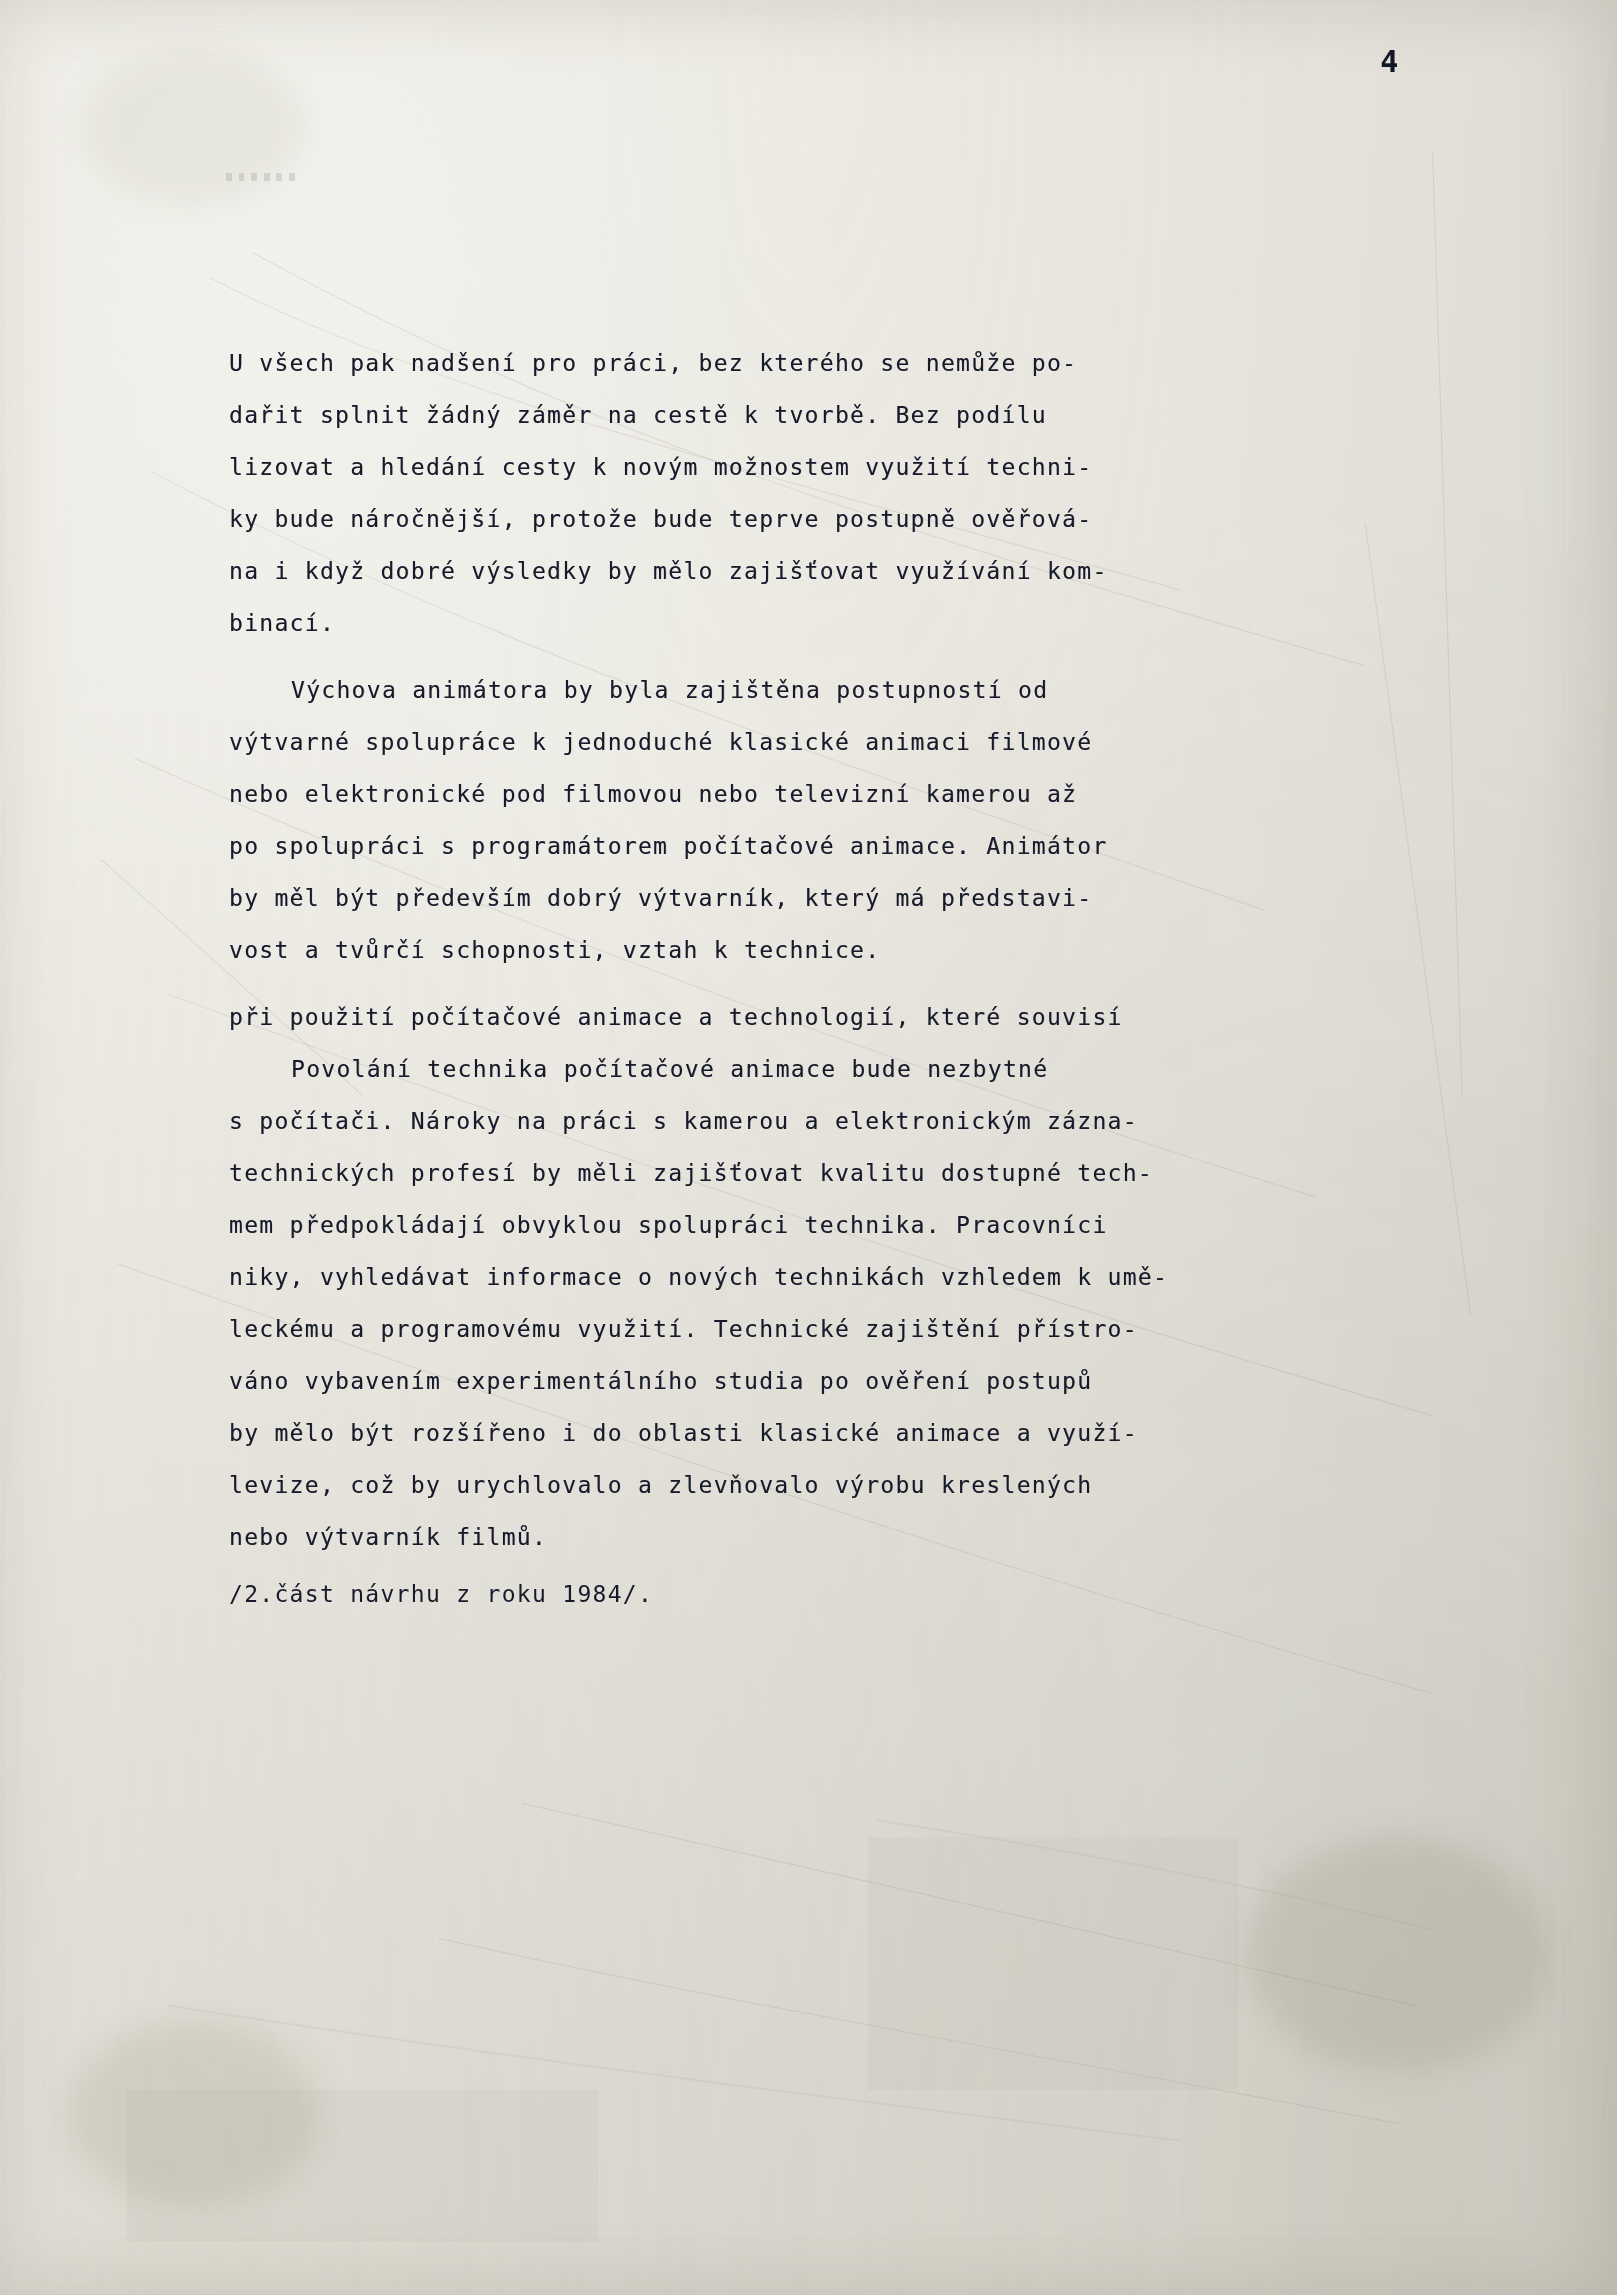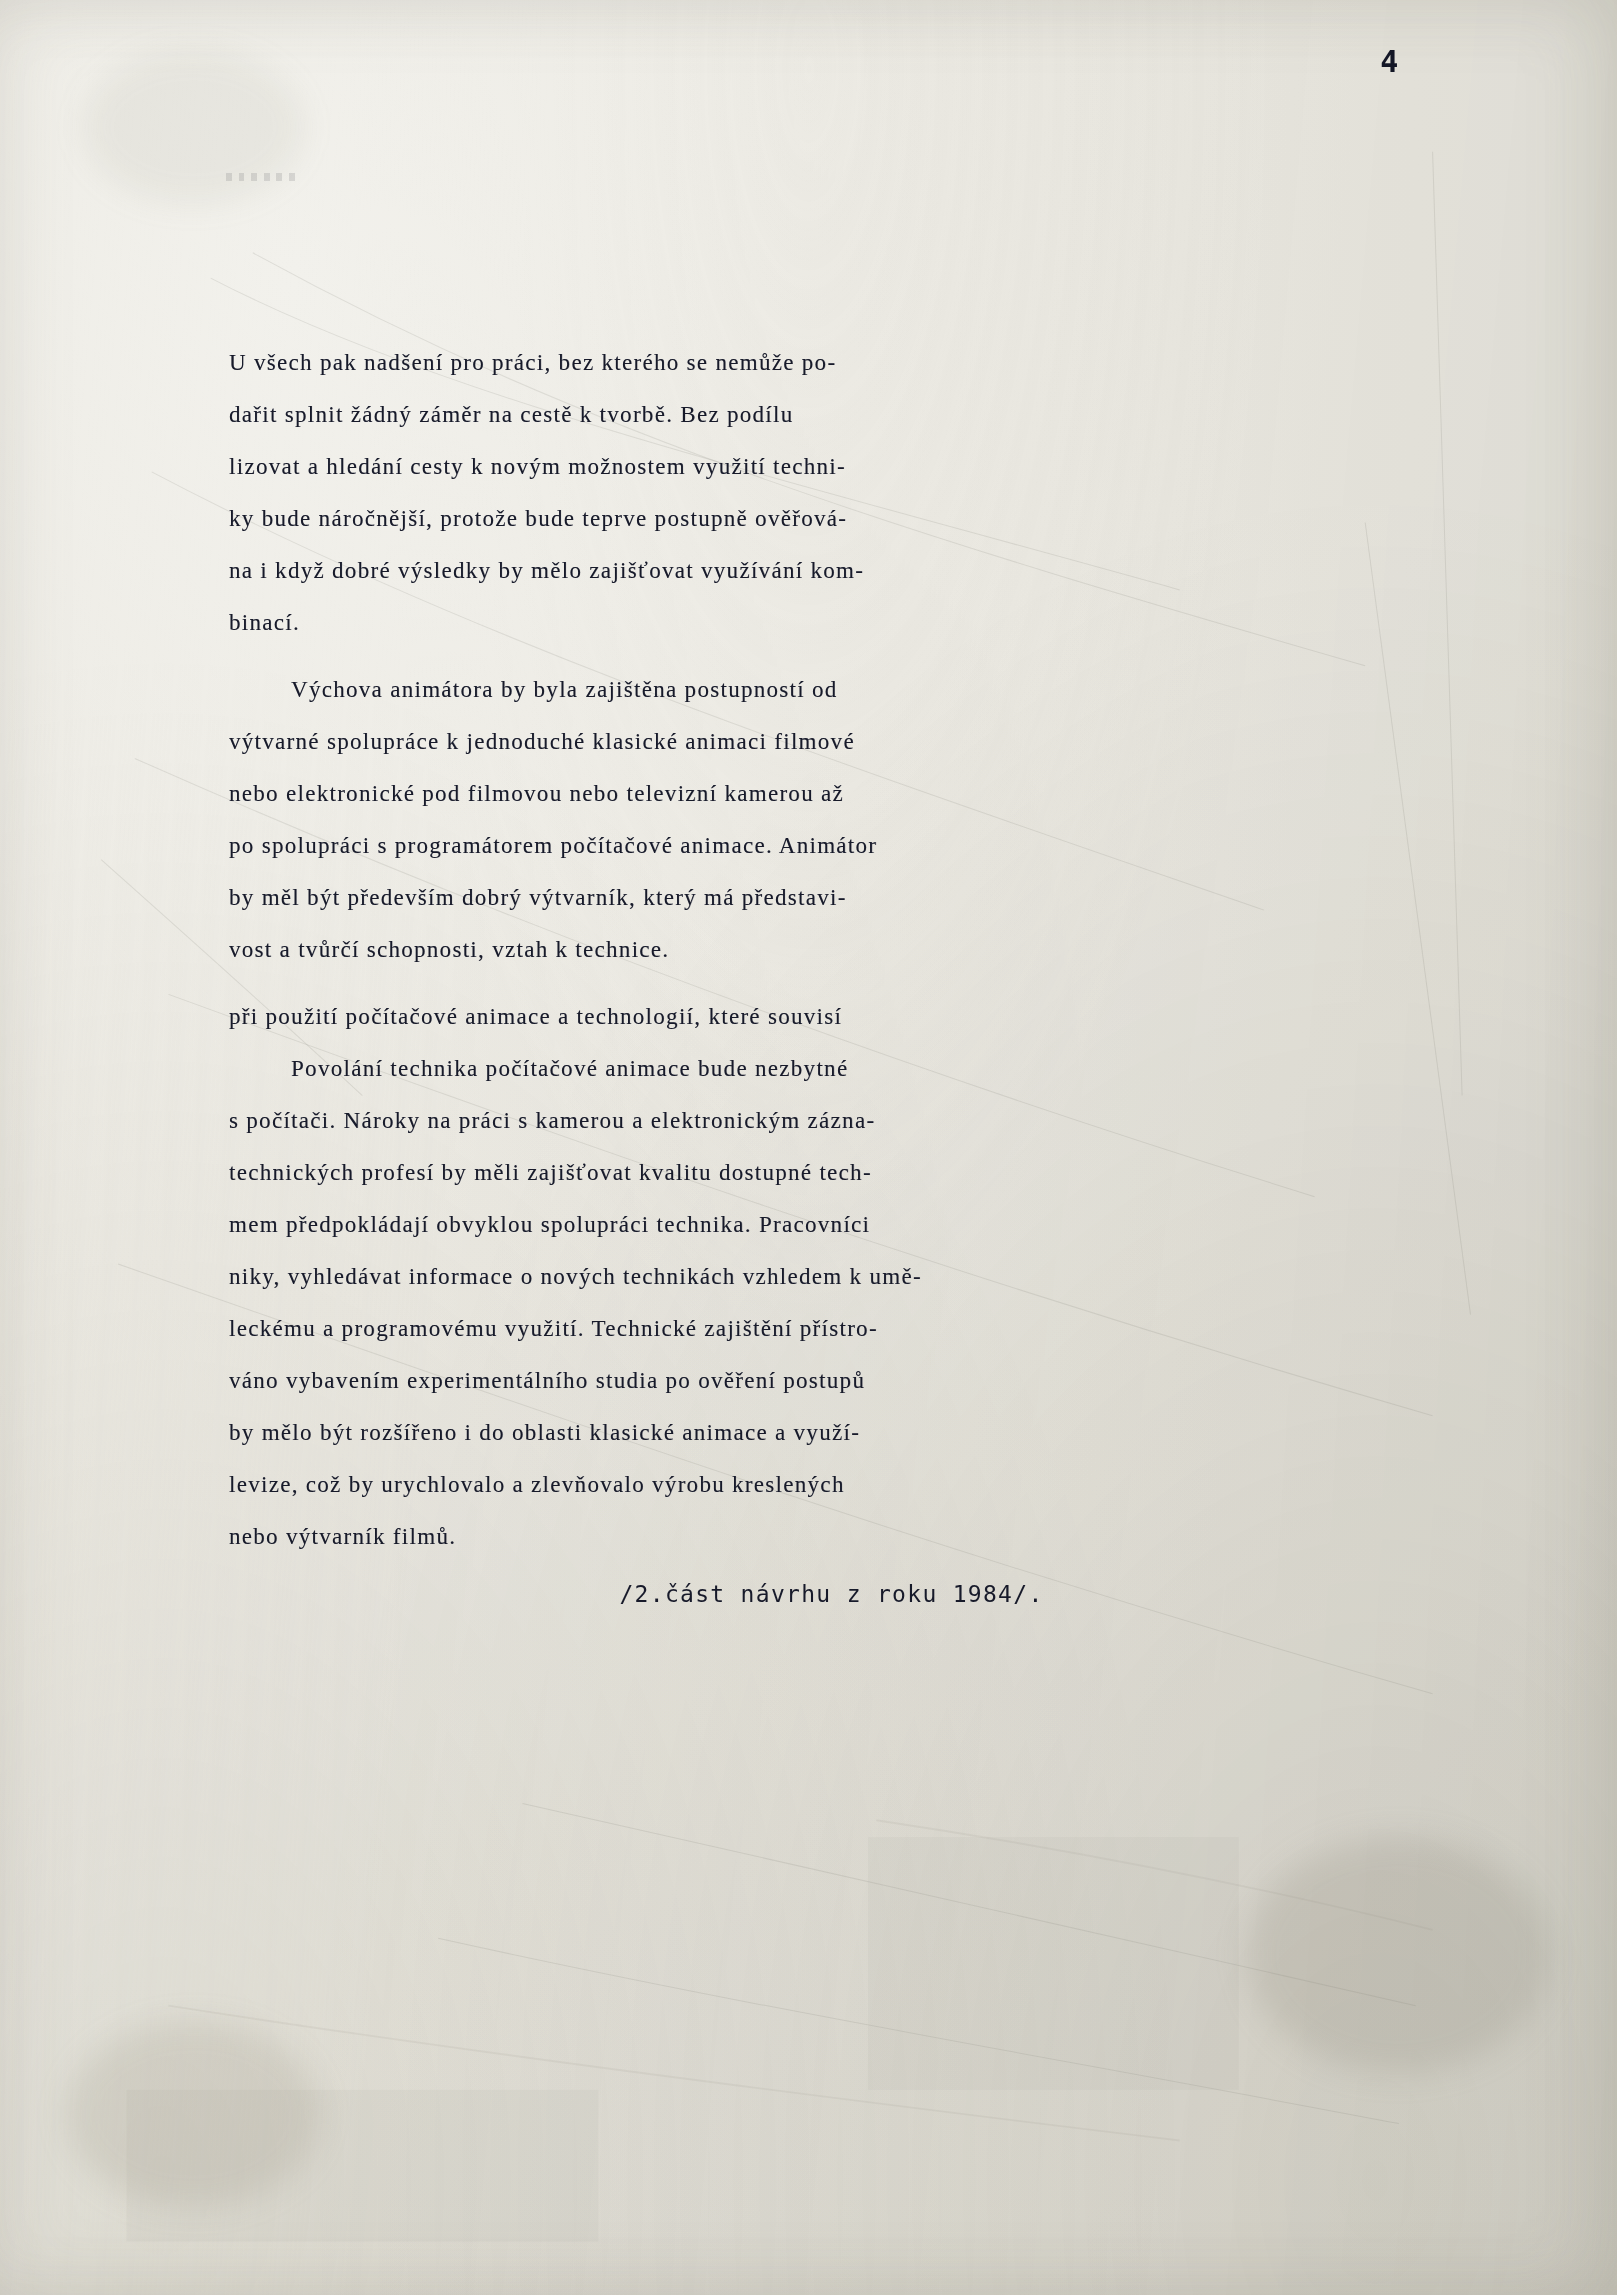--- a/index.html
+++ b/index.html
@@ -57,21 +57,20 @@
 
   .body-text {
     position: absolute;
     left: 229px;
     top: 337px;
     width: 1205px;
   }
 
   .para {
     margin: 0 0 5px 0;
-    font-family: Liberation Serif, serif;
   }
   .line {
     font-size: 23px;
     line-height: 52px;
     letter-spacing: 1.3px;
     white-space: pre;
     color: #171a2a;
     text-shadow: 0.3px 0.3px 0 rgba(30,34,58,0.35);
   }
   .line.indent {
@@ -79,21 +78,20 @@
   }
   .para-gap {
     height: 10px;
   }
   .tail-line {
     font-size: 23px;
     line-height: 52px;
     letter-spacing: 1.3px;
     white-space: pre;
     color: #171a2a;
-    text-align: center;
   }
   .faint-mark {
     position: absolute;
     left: 226px;
     top: 173px;
     width: 76px;
     height: 8.4px;
     background: repeating-linear-gradient(90deg, rgba(90,90,95,0.35) 0 5.9px, rgba(255,255,255,0) 5.9px 12.6px);
     opacity: 0.5;
   }

